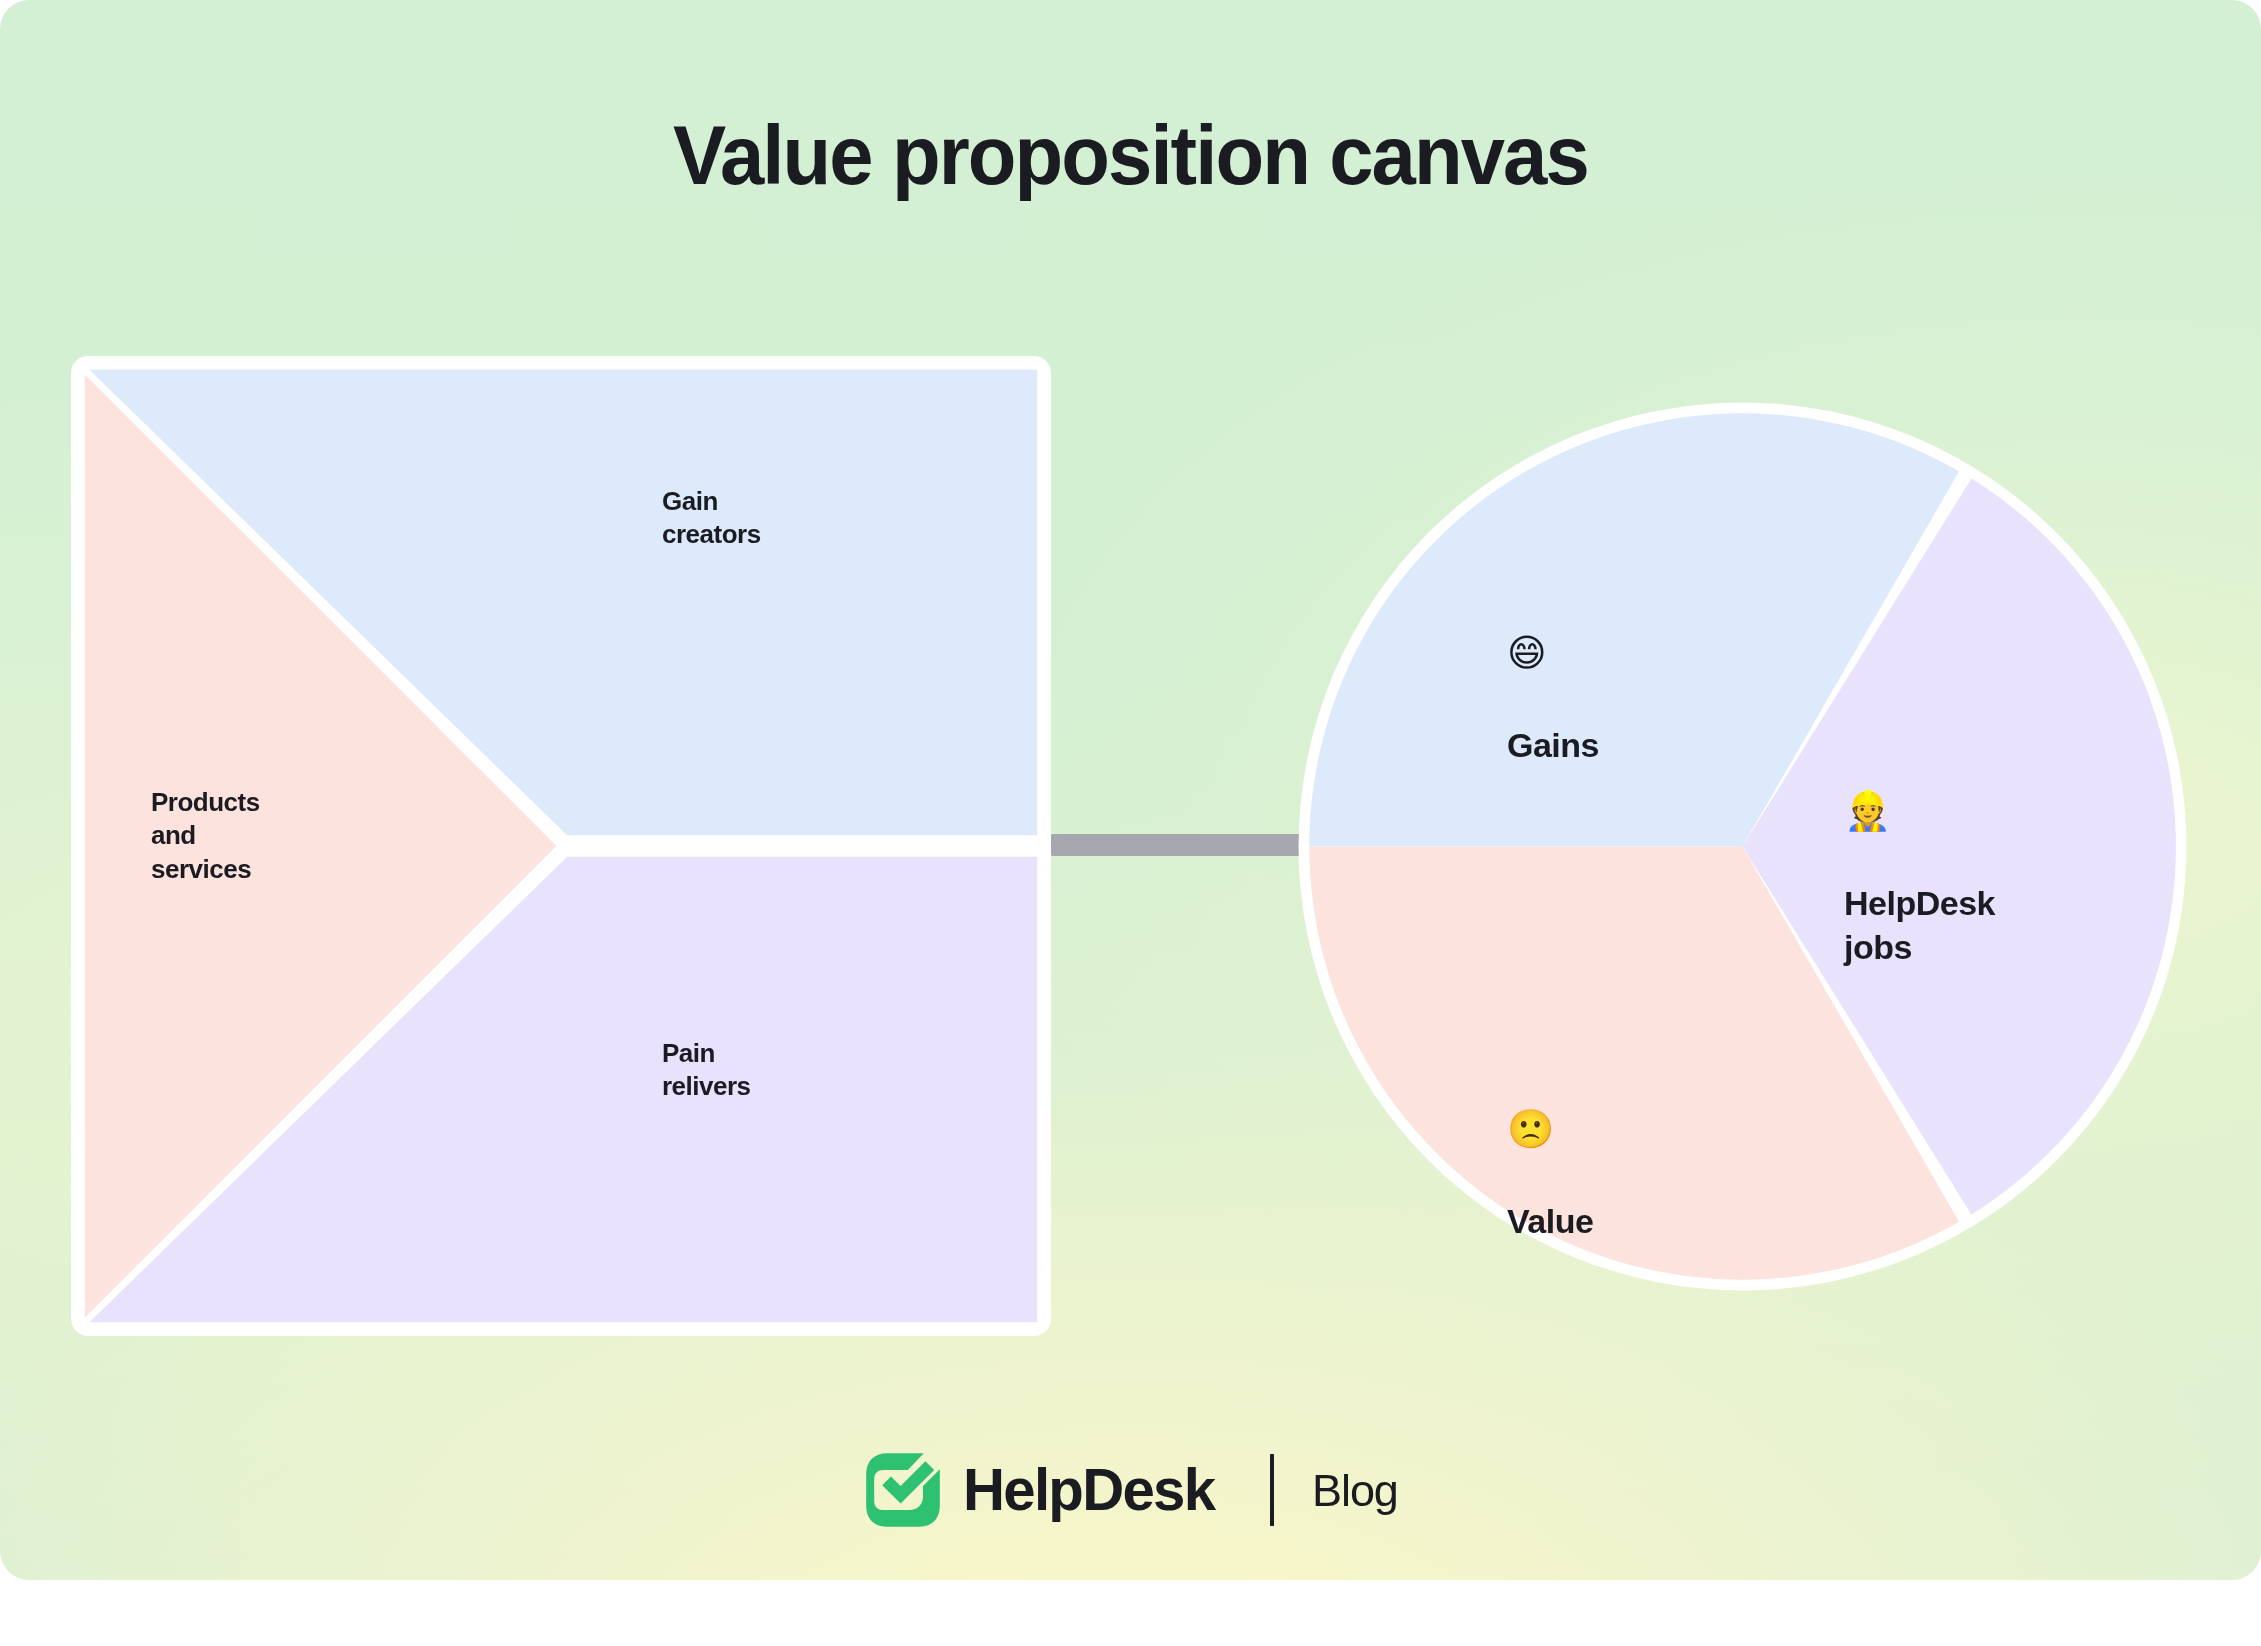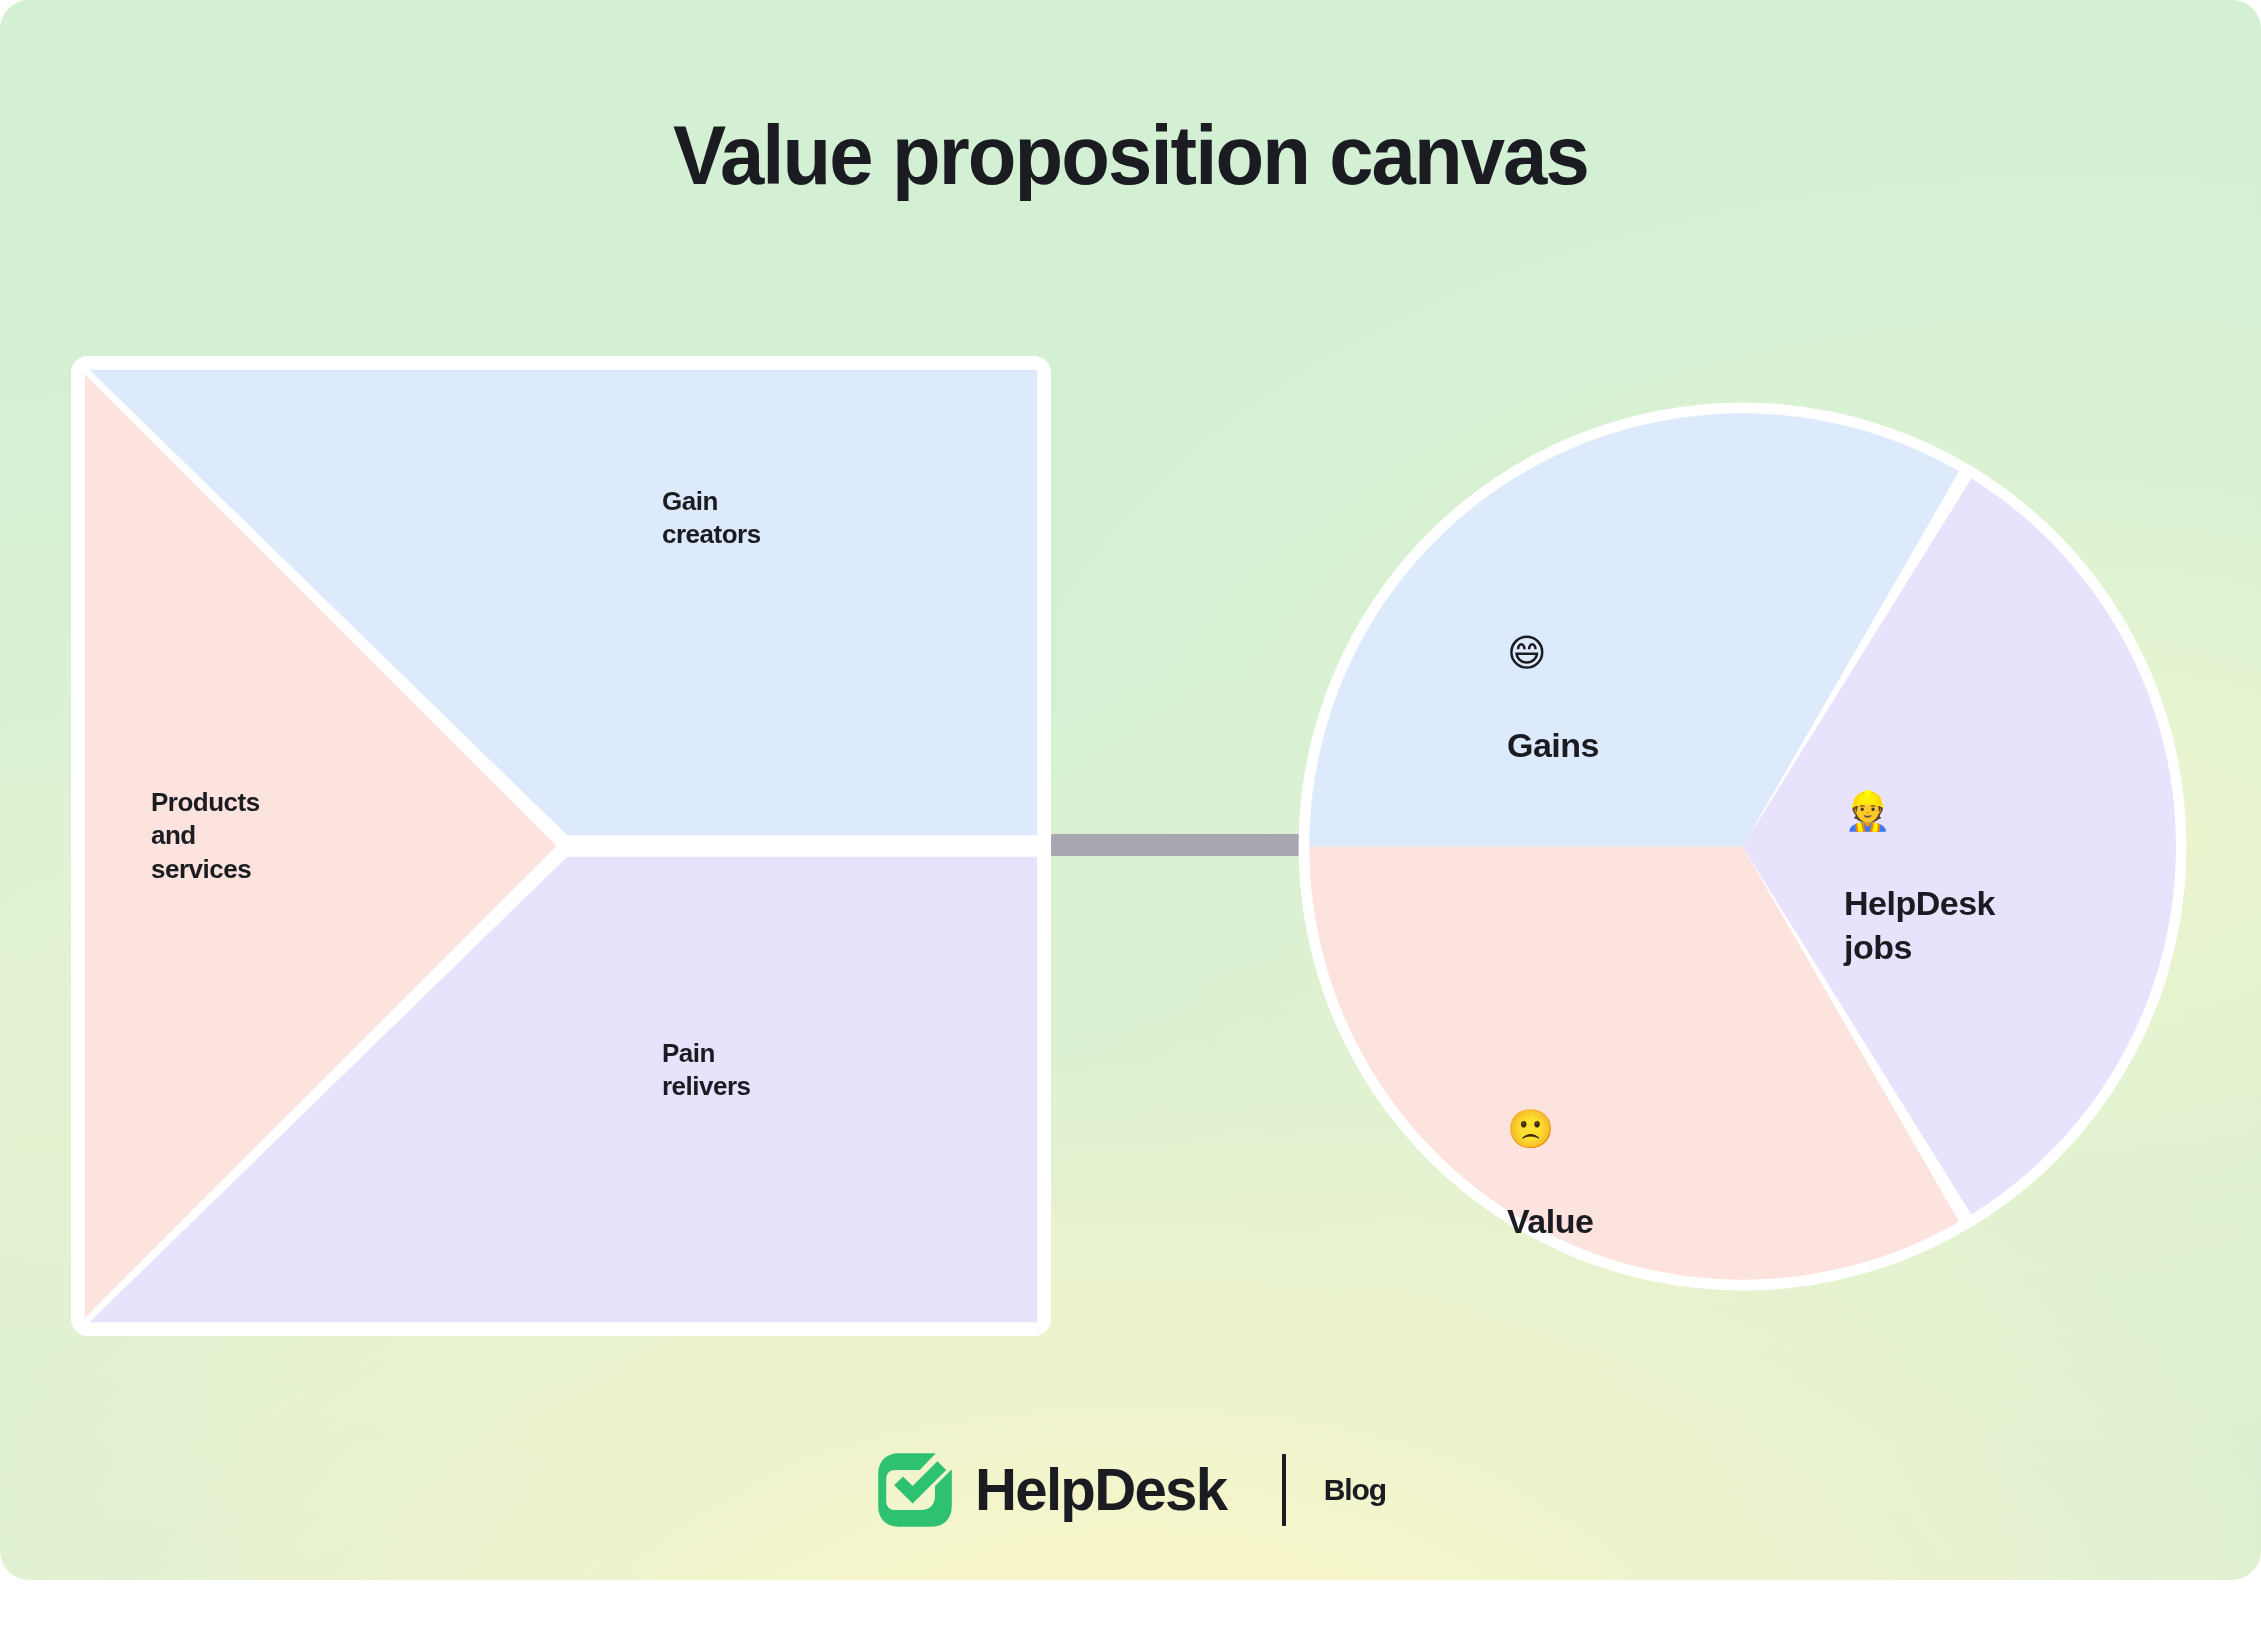--- a/index.html
+++ b/index.html
@@ -140,22 +140,22 @@
   }
   #footer-divider {
     width: 3.8px;
     height: 72px;
     background: #1b1b22;
     margin: 0 38px 0 48px;
     flex: none;
     border-radius: 0.8px;
   }
   #footer-blog {
-    font-size: 30px;
-    font-weight: 700;
+    font-size: 45px;
+    font-weight: 400;
     letter-spacing: -1.1px;
     color: #1b1b22;
     line-height: 1;
   }
 </style>
 </head>
 <body>
 
 <div id="poster">
 

